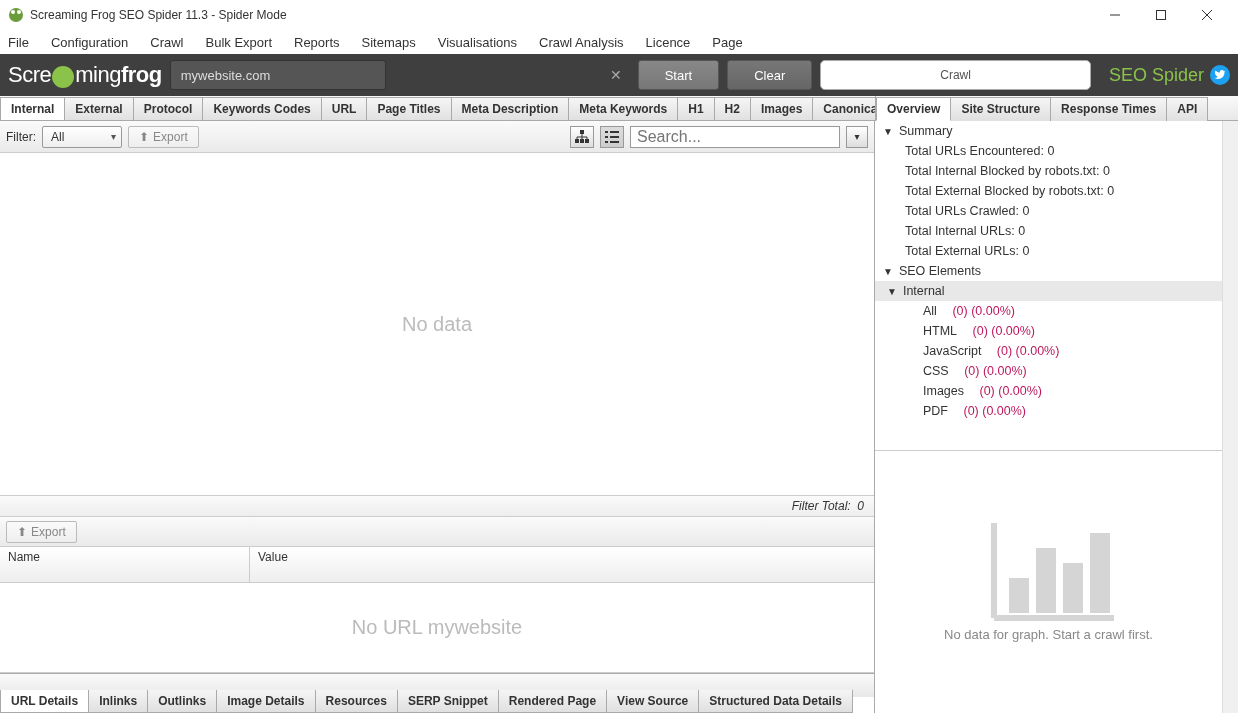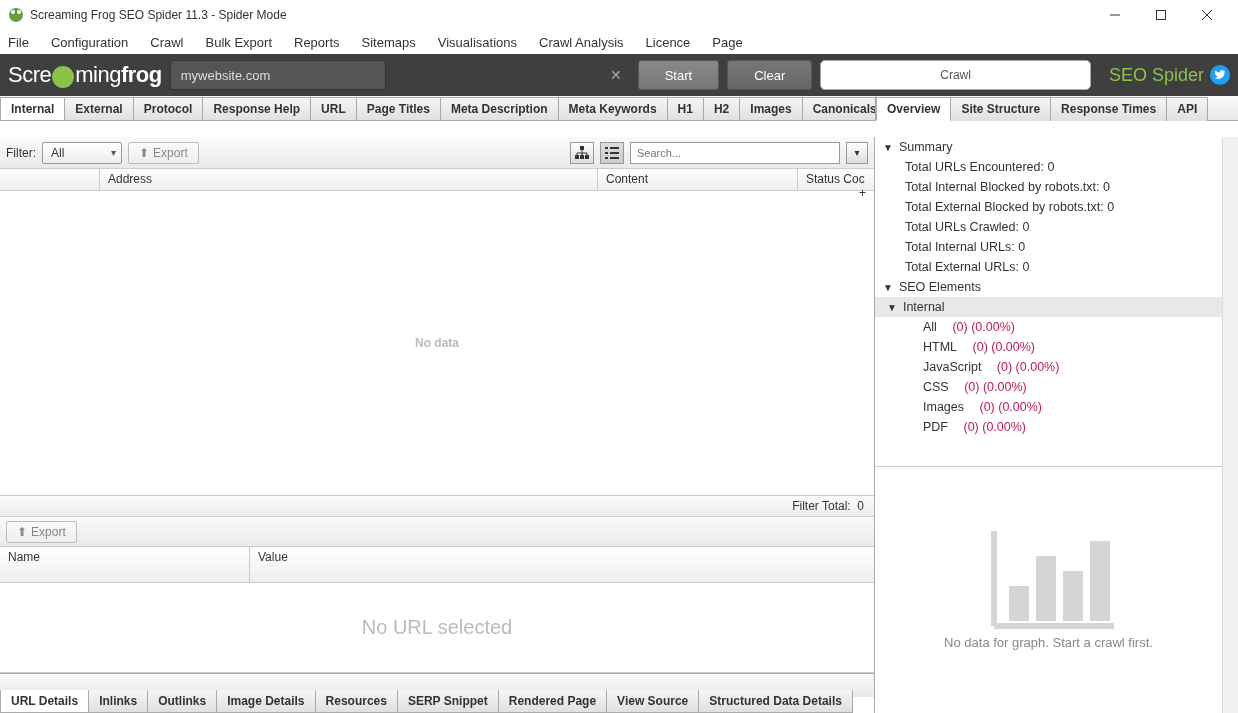--- a/index.html
+++ b/index.html
@@ -32,42 +32,42 @@
 
 
 .tabs-row { display: flex; border-bottom: 1px solid #aaa; background: linear-gradient(#fafafa,#e8e8e8); }
 .tabs-left, .tabs-right { display: flex; }
 .tabs-left { flex: 0 0 875px; overflow: hidden; }
 .tabs-right { flex: 1; border-left: 1px solid #aaa; }
 .tab { padding: 4px 10px; border: 1px solid #aaa; border-bottom: none; margin-right: -1px; background: linear-gradient(#f5f5f5,#e0e0e0); font-size: 12px; font-weight: 600; color: #333; white-space: nowrap; position: relative; top: 1px; }
 .tab.active { background: #fff; border-bottom: 1px solid #fff; z-index: 2; }
 
 
-.main { flex: 1; display: flex; overflow: hidden; margin-top: 16px; }
+.main { flex: 1; display: flex; overflow: hidden; }
 .left { width: 875px; display: flex; flex-direction: column; border-right: 1px solid #aaa; }
 .right { flex: 1; display: flex; flex-direction: column; }
 
 
 .filterbar { height: 32px; display: flex; align-items: center; padding: 0 6px; gap: 6px; background: linear-gradient(#fafafa,#eaeaea); border-bottom: 1px solid #ccc; }
 .filterbar .lbl { font-size: 12px; }
 .combo { height: 22px; border: 1px solid #999; background: linear-gradient(#fff,#eee); padding: 0 18px 0 8px; border-radius: 2px; position: relative; min-width: 80px; display:flex; align-items:center; }
 .combo::after { content:"▾"; position:absolute; right:5px; font-size:10px; color:#555; }
 .btn-sm { height: 22px; padding: 0 10px; border: 1px solid #bbb; background: linear-gradient(#fafafa,#eee); border-radius: 2px; color: #888; display:flex; align-items:center; gap:4px; font-size:12px; }
 .filterbar .spacer { flex: 1; }
 .viewbtn { width: 24px; height: 22px; border: 1px solid #999; background: linear-gradient(#fff,#ddd); display:flex; align-items:center; justify-content:center; }
 .viewbtn.active { background: linear-gradient(#ddd,#ccc); }
-.search-sm { height: 22px; width: 210px; border: 1px solid #999; padding: 0 6px; font-size: 11px; color:#888; background: #fff; }
+.search-sm { height: 22px; width: 210px; border: 1px solid #999; padding: 0 6px; font-size: 16px; color:#888; background: #fff; }
 .search-dd { width: 22px; height: 22px; border: 1px solid #999; background: linear-gradient(#fff,#ddd); display:flex; align-items:center; justify-content:center; font-size:10px; }
 
 
 .thead { height: 22px; display: flex; background: linear-gradient(#fff,#eee); border-bottom: 1px solid #ccc; }
 .thead .col { padding: 3px 8px; border-right: 1px solid #ccc; font-size: 12px; color: #333; }
-.nodata { flex: 1; display: flex; align-items: center; justify-content: center; color: #bbb; font-size: 12px; font-weight: bold; }
-
-.filtotal { height: 22px; border-top: 1px solid #ccc; border-bottom: 1px solid #ccc; background: linear-gradient(#fafafa,#eee); display:flex; align-items:center; justify-content:flex-end; padding: 0 10px; font-size:12px; }
+.nodata { flex: 1; display: flex; align-items: center; justify-content: center; color: #bbb; font-size: 20px; }
+
+.filtotal { height: 22px; border-top: 1px solid #ccc; border-bottom: 1px solid #ccc; background: linear-gradient(#fafafa,#eee); display:flex; align-items:center; justify-content:flex-end; padding: 0 10px; font-size:12px;font-style:italic; }
 
 
 .lower-export { height: 30px; display:flex; align-items:center; padding:0 6px; background: linear-gradient(#fafafa,#eaeaea); border-bottom:1px solid #ccc; }
 .lower-head { height: 36px; display:flex; background: linear-gradient(#fff,#eee); border-bottom:1px solid #ccc; }
 .lower-head .col { padding:3px 8px; border-right:1px solid #ccc; font-size:12px; }
 .nourl { height: 90px; display:flex; align-items:center; justify-content:center; color:#bbb; font-size:20px; border-bottom: 1px solid #ccc; }
 
 
 .bottomtabs { display:flex; background: linear-gradient(#fafafa,#e8e8e8); border-top:1px solid #aaa; }
 .bottomtabs .tab { top: 16px; border-top: none; border-bottom: 1px solid #aaa; font-weight:600; }
@@ -161,21 +161,21 @@
         </svg>
     </span>
   </div>
 </div>
 
 <div class="tabs-row">
   <div class="tabs-left">
     <div class="tab active">Internal</div>
     <div class="tab">External</div>
     <div class="tab">Protocol</div>
-    <div class="tab">Response Help</div>
+    <div class="tab">Keywords Codes</div>
     <div class="tab">URL</div>
     <div class="tab">Page Titles</div>
     <div class="tab">Meta Description</div>
     <div class="tab">Meta Keywords</div>
     <div class="tab">H1</div>
     <div class="tab">H2</div>
     <div class="tab">Images</div>
     <div class="tab">Canonicals</div>
 
   </div>
@@ -218,42 +218,36 @@
             <rect x="5" y="1" width="9" height="2" fill="#333"></rect>
             <rect x="0" y="6" width="3" height="2" fill="#333"></rect>
             <rect x="5" y="6" width="9" height="2" fill="#333"></rect>
             <rect x="0" y="11" width="3" height="2" fill="#333"></rect>
             <rect x="5" y="11" width="9" height="2" fill="#333"></rect>
           </svg>
       </div>
       <input class="search-sm" placeholder="Search..." style="">
       <div class="search-dd">▾</div>
     </div>
-    <div class="thead">
-      <div class="col" style="width:100px;"></div>
-      <div class="col" style="width:498px;">Address</div>
-      <div class="col" style="width:200px;">Content</div>
-      <div class="col" style="flex:1; border-right:none;"><span>Status Coc</span> <span style="float:right;">+</span></div>
-    </div>
     <div class="nodata">No data</div>
     <div class="filtotal">
       <span>Filter Total:</span>&nbsp;&nbsp;
       <span>0</span>
     </div>
     <div class="lower-export">
       <div class="btn-sm">
         <span>⬆</span>
         <span>Export</span>
       </div>
     </div>
     <div class="lower-head">
       <div class="col" style="width:250px;">Name</div>
       <div class="col" style="flex:1;border-right:none;">Value</div>
     </div>
-    <div class="nourl">No URL selected</div>
+    <div class="nourl">No URL mywebsite</div>
     <div class="bottomtabs">
       <div class="tab active">URL Details</div>
       <div class="tab">Inlinks</div>
       <div class="tab">Outlinks</div>
       <div class="tab">Image Details</div>
       <div class="tab">Resources</div>
       <div class="tab">SERP Snippet</div>
       <div class="tab">Rendered Page</div>
       <div class="tab">View Source</div>
       <div class="tab">Structured Data Details</div>

